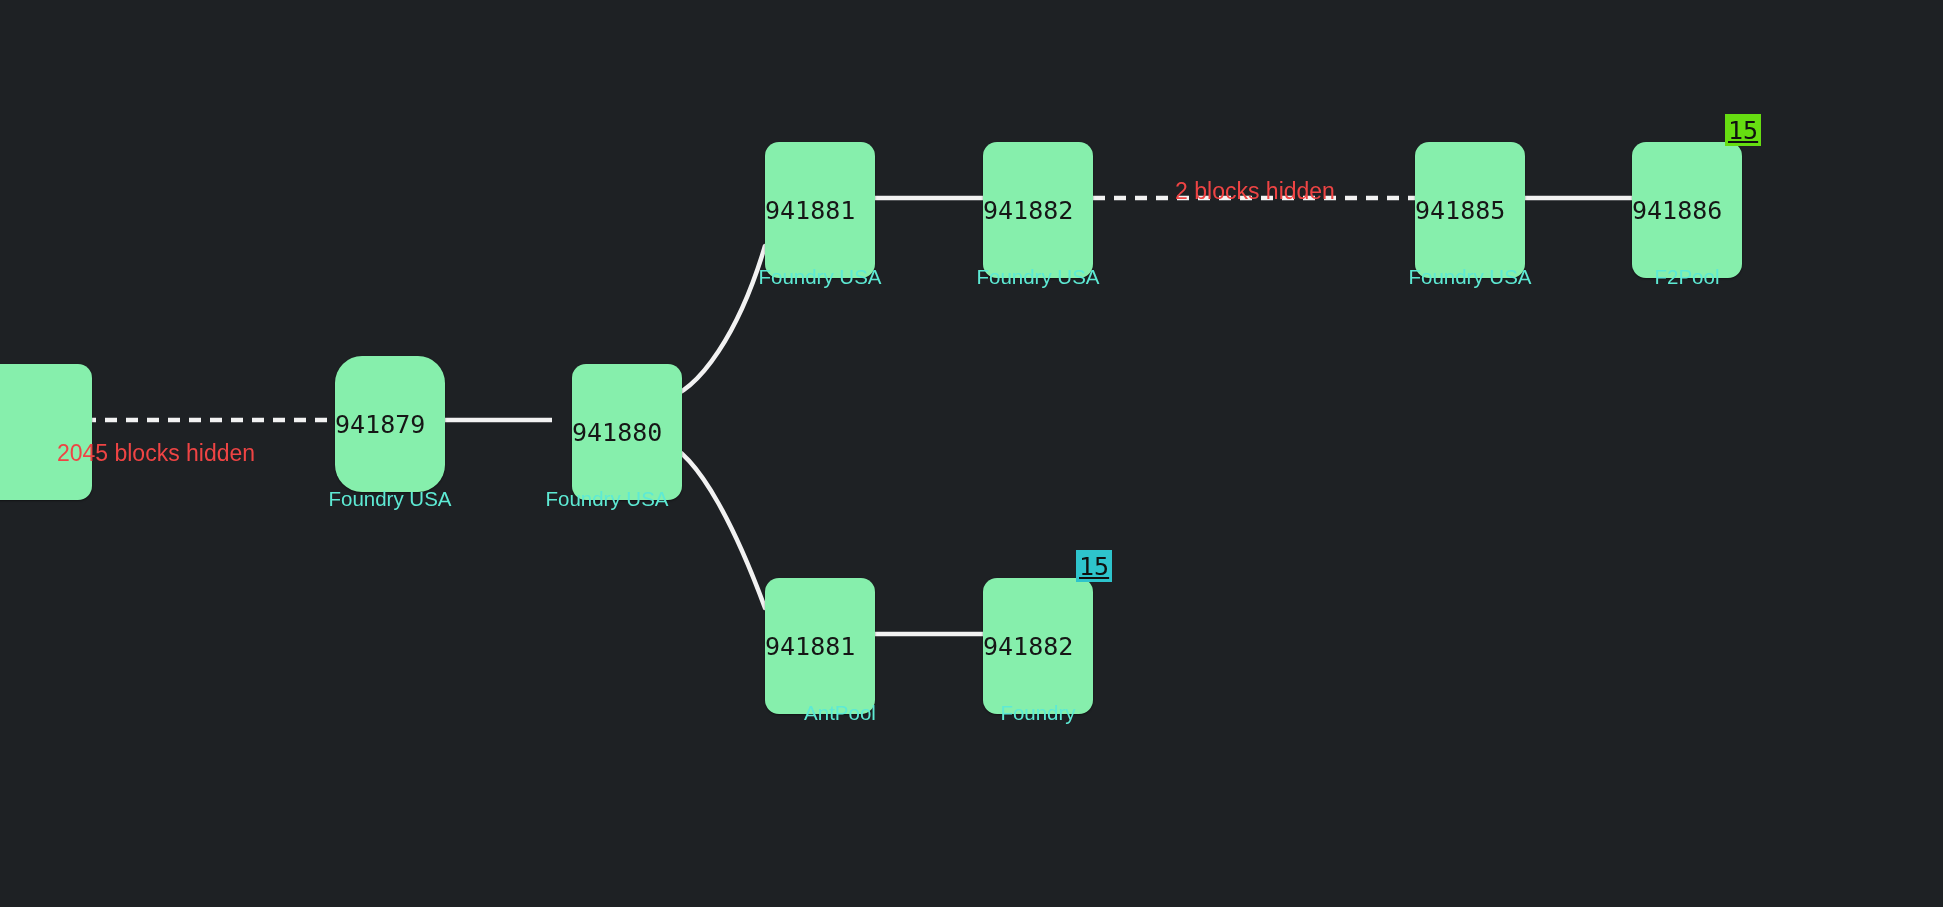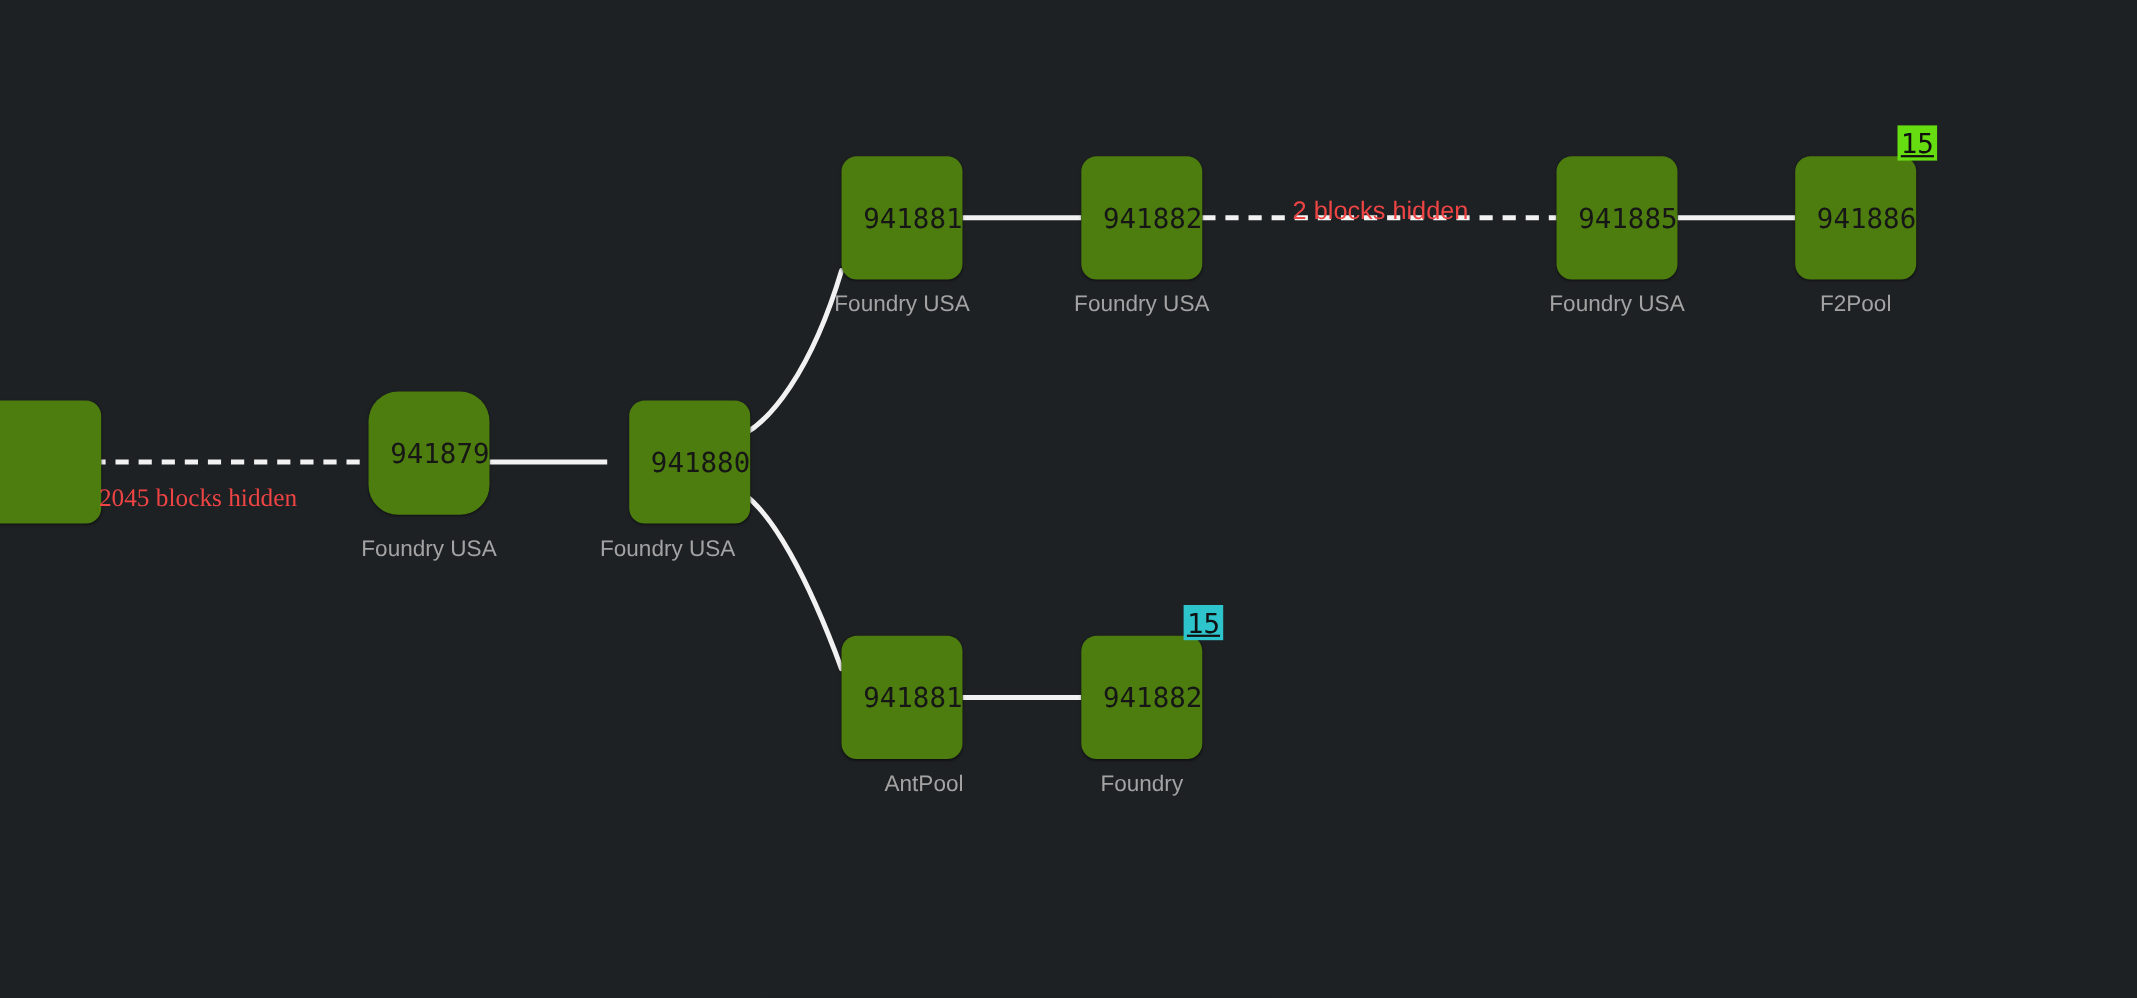--- a/index.html
+++ b/index.html
@@ -17,44 +17,44 @@
   }
   
   #edges {
     position:absolute; left:0; top:0;
     width:1943px; height:907px;
     pointer-events:none;
   }
   
   .block {
     position:absolute;
-    width:110px; height:112px;
-    background:#4d7c0f;
+    width:110px; height:136px;
+    background:#86efac;
     border-radius:14px;
     display:flex;
     align-items:center;
-    justify-content:flex-end;
+    justify-content:flex-start;
     box-shadow:0 1px 2px rgba(0,0,0,0.45);
   }
   .block.clipped-left {
     border-top-left-radius:0;
     border-bottom-left-radius:0;
   }
   .block-height {
     font-family:"DejaVu Sans Mono", "Liberation Mono", monospace;
     font-size:25px;
     color:#161616;
     letter-spacing:0px;
     white-space:nowrap;
   }
   
   .pool-label {
     position:absolute;
     font-size:20.5px;
-    color:#a3a3a3;
+    color:#5eead4;
     white-space:nowrap;
     text-align:center;
     transform:translateX(-50%);
   }
   
   .badge {
     position:absolute;
     min-width:34px;
     height:32px;
     padding:0 3px;
@@ -134,17 +134,17 @@
       </div>
       <div class="pool-label" style="left: 840px; top: 701px;">AntPool</div>
       <div class="block" style="left: 983px; top: 578px;">
         <span class="block-height">941882</span>
       </div>
       <div class="pool-label" style="left: 1038px; top: 701px;">Foundry</div>
       <div class="badge" style="left: 1076px; top: 550px; background: rgb(46, 196, 204);">15</div>
     </div>
 
   <div id="gap-labels">
-      <div class="gap-label" style="left: 180px; top: 440px; font-family: Liberation Serif, serif;">2045 blocks hidden</div>
+      <div class="gap-label" style="left: 156px; top: 440px;">2045 blocks hidden</div>
       <div class="gap-label" style="left: 1255px; top: 178px;">2 blocks hidden</div>
     </div>
 
 </div>
 
 </body></html>

